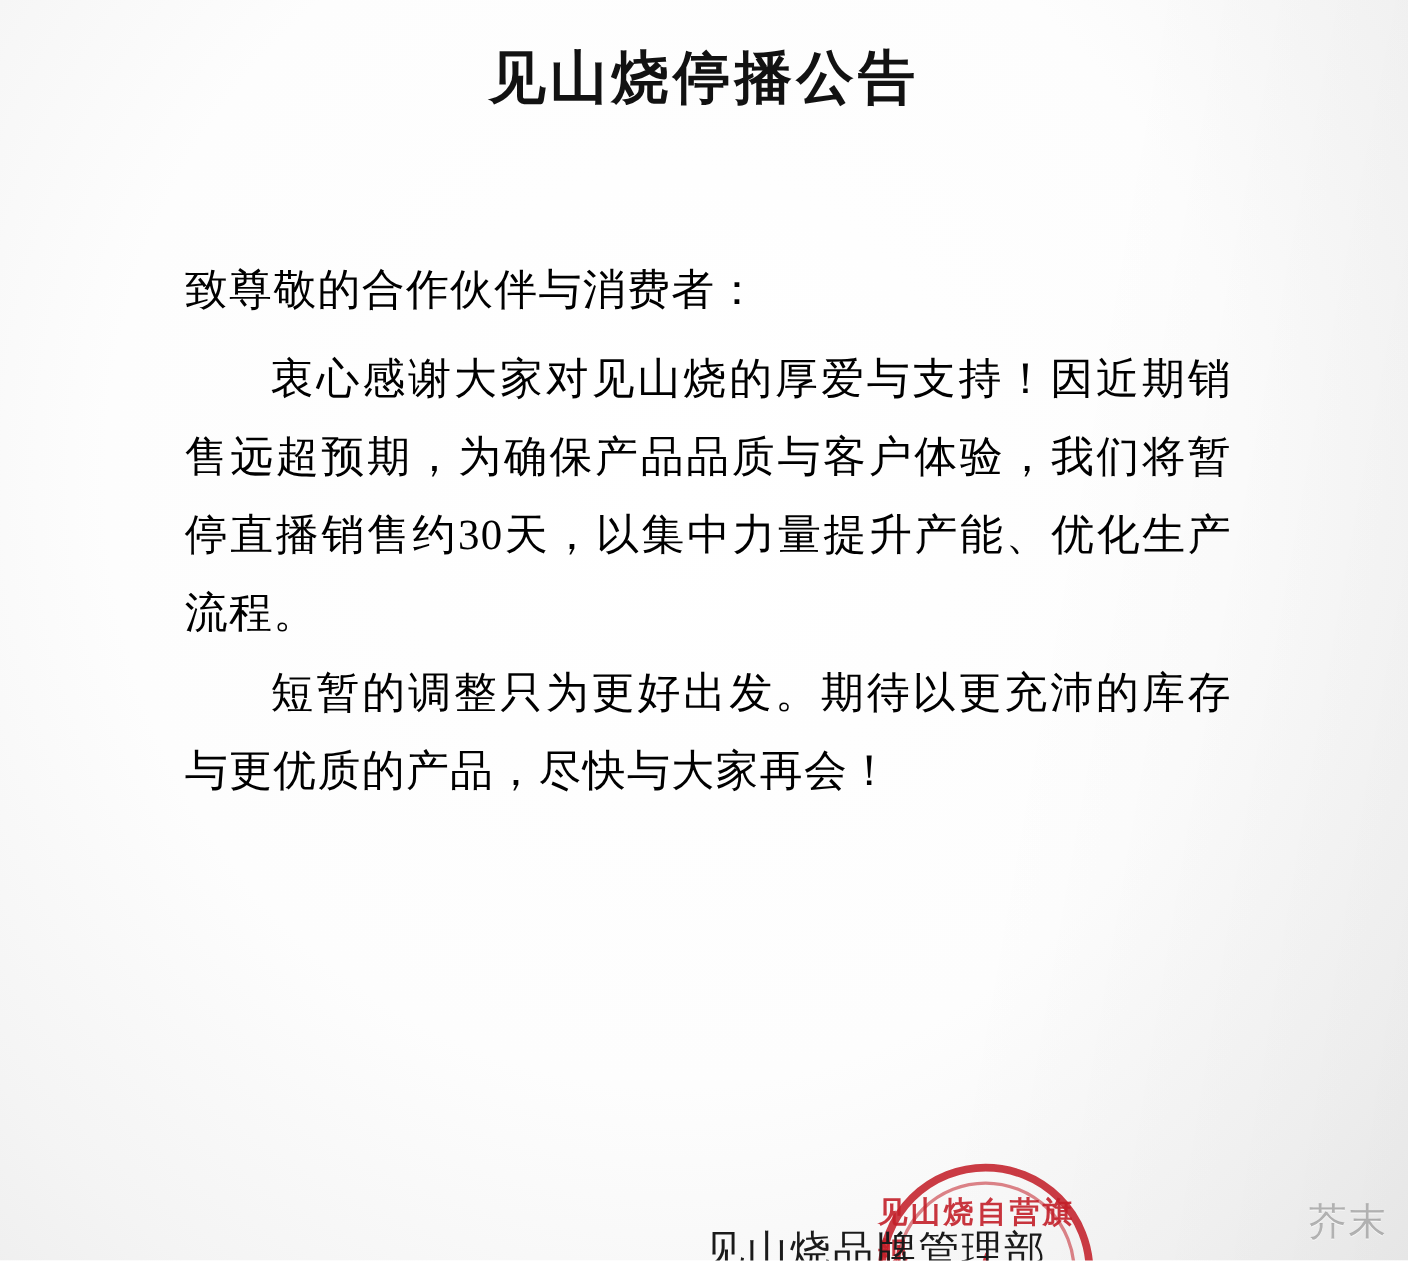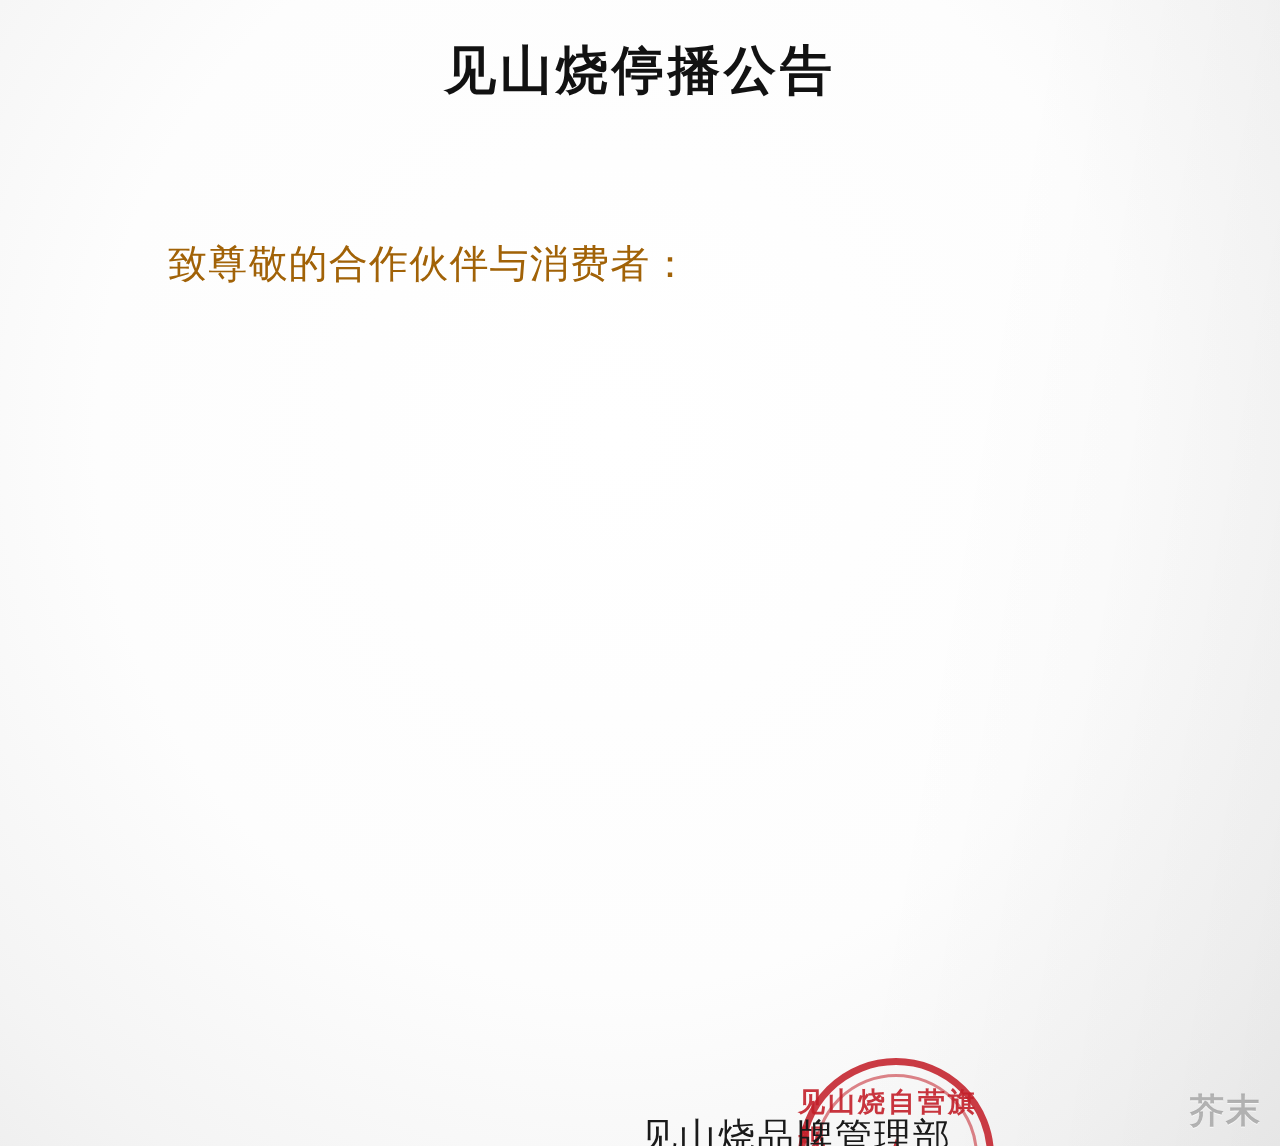--- a/index.html
+++ b/index.html
@@ -54,21 +54,21 @@
     position: absolute;
     top: 228px;
     left: 168px;
     width: 952px;
   }
 
   .para {
     font-size: 39px;
     line-height: 71px;
     letter-spacing: 1.2px;
-    color: #a16207;
+    color: #000000;
     margin: 0 0 2px 0;
     text-align: justify;
     text-justify: inter-ideograph;
     font-family: "Liberation Serif", "DejaVu Serif", serif;
   }
   .para.salutation {
     text-indent: 0;
     margin-bottom: 10px;
   }
   .para.indent {
@@ -132,42 +132,44 @@
     white-space: nowrap;
     font-family: "Liberation Serif", "DejaVu Serif", serif;
   }
 
   
   .watermark {
     position: absolute;
     right: 18px;
     bottom: 12px;
     font-size: 34px;
-    font-weight: 700;
+    font-weight: 400;
     color: rgba(120,120,120,0.55);
     letter-spacing: 2px;
     font-family: "Liberation Sans", sans-serif;
     text-shadow: 0 1px 0 rgba(255,255,255,0.65);
   }
 </style>
 </head>
 <body>
 
 <div class="paper"></div>
 
 <div class="sheet">
 
   <div class="doc-title">见山烧停播公告</div>
 
   <div class="body-block">
 
     <p class="para salutation">致尊敬的合作伙伴与消费者：</p>
 
+    <p class="para indent">衷心感谢大家对见山烧的厚爱与支持！因近期销售远超预期，为确保产品品质与客户体验，我们将暂停直播销售约30天，以集中力量提升产能、优化生产流程。</p>
 
 
+    <p class="para indent">短暂的调整只为更好出发。期待以更充沛的库存与更优质的产品，尽快与大家再会！</p>
 
 
   </div>
 
   <div class="seal">
     <div class="seal-ring"></div>
     <div class="seal-ring inner"></div>
     <div class="seal-text">见山烧自营旗舰</div>
     <div class="seal-star">★</div>
   </div>

